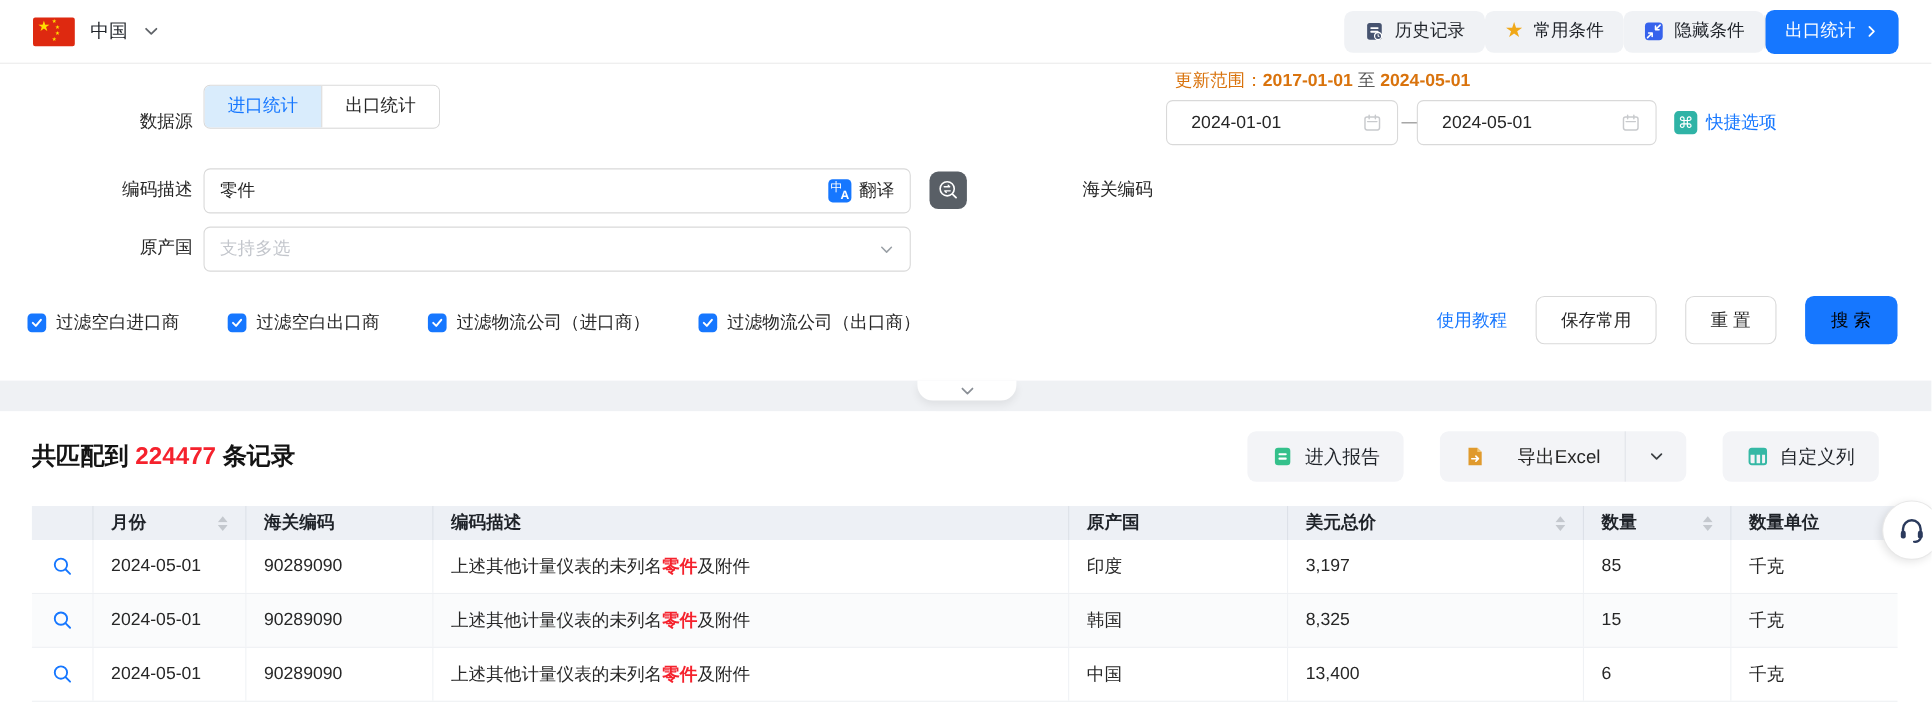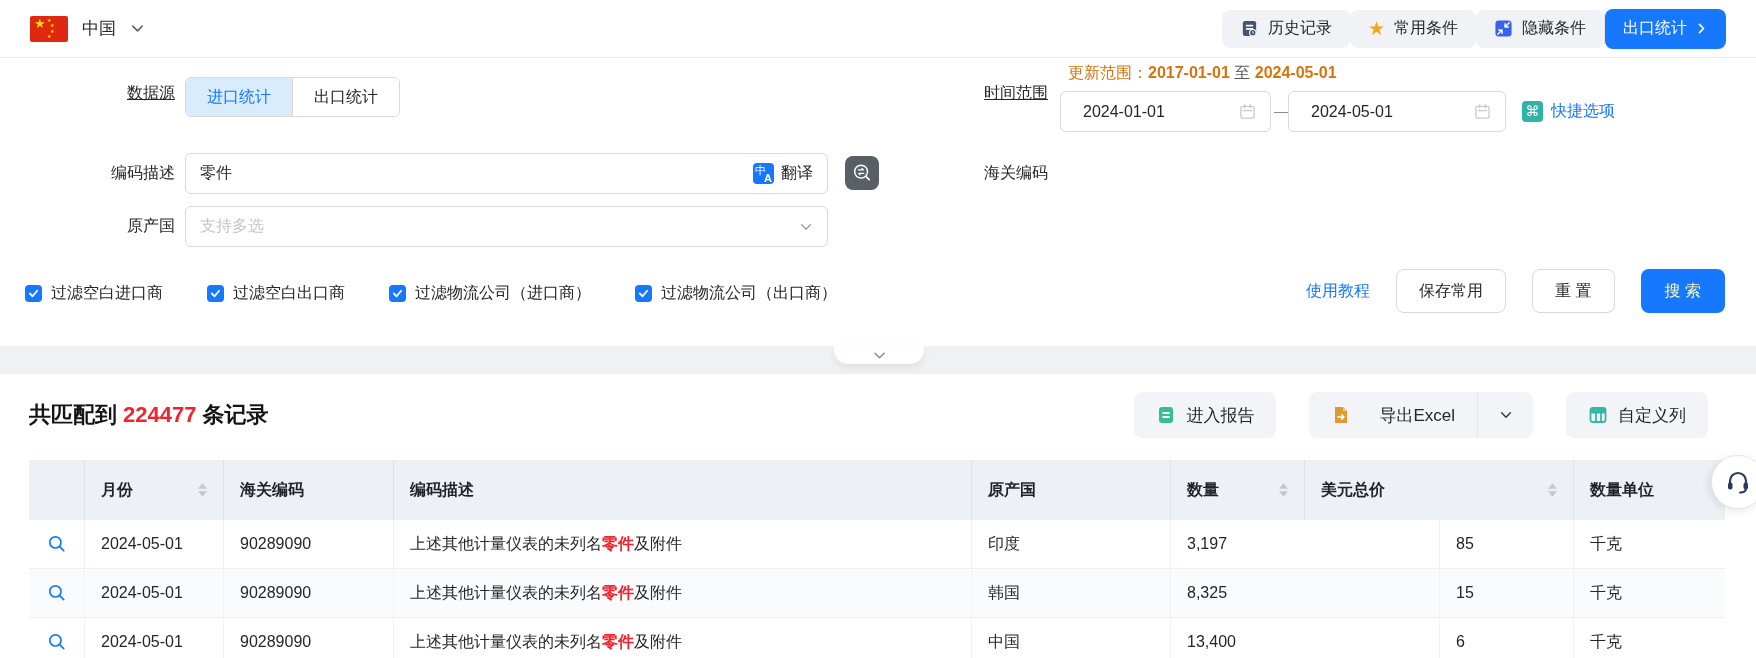--- a/index.html
+++ b/index.html
@@ -21,21 +21,21 @@
   .btn-primary { height:40px; background:#1677ff; color:#fff; border-radius:8px; display:flex; align-items:center; gap:8px; padding:0 18px; font-size:16px; cursor:pointer; }
 
   
   .form-card { position:absolute; top:59px; left:0; width:1756px; height:287px; background:#fff;border-radius:18px; }
   .update-range { position:absolute; left:1068px; top:4px; font-size:16px; }
   .ur-label { color:#d9730d; }
   .ur-date { color:#d9730d; font-weight:bold; }
   .ur-to { color:#595959; }
 
   .f-label { position:absolute; width:120px; text-align:right; font-size:16px; color:#262626; line-height:40px; }
-  .row1 { top:14px;text-decoration:underline; } .row2 { top:94px; } .row3 { top:147px; }
+  .row1 { top:32px; } .row2 { top:94px; } .row3 { top:147px; }
   .f-label.left { left:55px; } .f-label.right { left:928px; }
 
   .tabs { position:absolute; left:185px; top:18px; height:40px; display:flex; border:1px solid #d9d9d9; border-radius:6px; overflow:hidden; background:#fff; }
   .tab { padding:0 21px; line-height:38px; font-size:16px; color:#262626; cursor:pointer; background:#fff; }
   .tab.active { background:#d9ecfc; color:#1677ff; }
   .tab + .tab { border-left:1px solid #d9d9d9; }
 
   .input { position:absolute; height:41px; border:1px solid #d9d9d9; border-radius:6px; background:#fff; display:flex; align-items:center; padding:0 14px; font-size:16px; color:#262626; }
   .input .ph { color:#c3c6cc; }
   .codedesc { left:185px; top:94px; width:643px; justify-content:space-between; }
@@ -55,39 +55,39 @@
   .quick-text { color:#1677ff; font-size:16px; }
 
   .checks { position:absolute; left:25px; top:224px; display:flex; gap:44px; }
   .check { display:flex; align-items:center; gap:9px; cursor:pointer; }
   .checkbox { width:17px; height:17px; background:#1677ff; border-radius:4px; display:flex; align-items:center; justify-content:center; flex:none; }
   .check span.lbl { font-size:16px; color:#262626; }
 
   .form-actions { position:absolute; right:31px; top:210px; height:44px; display:flex; align-items:center; gap:26px; }
   .link { color:#1677ff; font-size:16px; cursor:pointer; }
   .btn-outline { height:44px; border:1px solid #d9d9d9; border-radius:8px; background:#fff; padding:16px 22px; font-size:16px; color:#262626; display:flex; align-items:center; cursor:pointer; }
-  .btn-search { height:44px; background:#1677ff; border:none; border-radius:8px; padding:0 24px; font-size:16px; color:#fef9c3; display:flex; align-items:center; cursor:pointer; }
+  .btn-search { height:44px; background:#1677ff; border:none; border-radius:8px; padding:0 24px; font-size:16px; color:#000000; display:flex; align-items:center; cursor:pointer; }
 
   
   .gray-band { position:absolute; top:346px; left:0; width:1756px; height:28px; background:#eff1f4; }
   .collapse-tab { position:absolute; top:346px; left:834px; width:90px; height:18px; background:#fff; border-radius:0 0 14px 14px; box-shadow:0 4px 8px rgba(0,0,0,.07); display:flex; align-items:center; justify-content:center; cursor:pointer; z-index:3; }
 
   
   .results { position:absolute; top:374px; left:0; width:1756px; height:284px; background:#fff; }
   .summary { position:absolute; left:29px; top:26px; font-size:22px; font-weight:bold; color:#141414; }
   .summary .count { color:#f5222d; padding:0 6px; }
   .res-actions { position:absolute; right:48px; top:18px; height:46px; display:flex; align-items:center; gap:33px; }
   .res-btn { height:46px; background:#f3f4f7; border-radius:8px; display:flex; align-items:center; gap:10px; padding:0 22px; font-size:17px; color:#1f2329; cursor:pointer; }
   .export-group { display:flex; height:46px; background:#f3f4f7; border-radius:8px; overflow:hidden; }
   .export-main { display:flex; align-items:center; gap:28px; padding:0 22px; font-size:17px; cursor:pointer; }
   .export-caret { width:56px; display:flex; align-items:center; justify-content:center; border-left:1px solid #e2e4e9; cursor:pointer; }
 
   
   .table { position:absolute; left:29px; top:86px; width:1696px; }
-  .thead { display:flex; height:60px; background:#edf0f5; }
+  .thead { display:flex; height:31px; background:#edf0f5; }
   .th { display:flex; align-items:center; padding:0 16px; font-size:16px; font-weight:bold; color:#1f2329; border-right:1px solid #dde1e8; }
   .th:last-child { border-right:none; }
   .th.sortable { justify-content:space-between; }
   .trow { display:flex; height:49px; border-bottom:1px solid #eef0f3; background:#fff; }
   .trow.alt { background:#fafbfc; }
   .td { display:flex; align-items:center; padding:0 16px; font-size:16px; color:#262626; border-right:1px solid #f0f2f5; overflow:hidden; white-space:nowrap; }
   .td:last-child { border-right:none; }
   .c0 { width:56px; justify-content:center; }
   .c1 { width:139px; } .c2 { width:170px; } .c3 { width:578px; }
   .c4 { width:199px; } .c5 { width:269px; } .c6 { width:134px; } .c7 { width:151px; }
@@ -154,21 +154,20 @@
       <span class="ur-to">至</span>
       <span class="ur-date">2024-05-01</span>
     </div>
 
     <div class="f-label left row1">数据源</div>
     <div class="tabs">
       <div class="tab active">进口统计</div>
       <div class="tab">出口统计</div>
     </div>
 
-    <div class="f-label right row1">时间范围</div>
     <div class="input date date1">
       <span>2024-01-01</span>
       <svg width="17" height="17" viewBox="0 0 18 18">
           <rect x="2" y="3.5" width="14" height="12.5" rx="2" fill="none" stroke="#c8cacd" stroke-width="1.4"></rect>
           <path d="M6 1.8v3.4M12 1.8v3.4M4.5 8h9" stroke="#c8cacd" stroke-width="1.4" fill="none" stroke-linecap="round"></path>
         </svg>
     </div>
     <span class="date-dash">—</span>
     <div class="input date date2">
       <span>2024-05-01</span>
@@ -311,33 +310,33 @@
                 <path d="M5 0l5 6H0z" fill="#c4c8ce"></path>
               </svg>
               <svg width="9" height="6" viewBox="0 0 10 6">
                 <path d="M5 6L0 0h10z" fill="#c4c8ce"></path>
               </svg>
             </span>
         </div>
         <div class="th c2">海关编码</div>
         <div class="th c3">编码描述</div>
         <div class="th c4">原产国</div>
+        <div class="th c5 sortable">
+          <span>美元总价</span>
+          <span class="sorter">
+              <svg width="9" height="6" viewBox="0 0 10 6">
+                <path d="M5 0l5 6H0z" fill="#c4c8ce"></path>
+              </svg>
+              <svg width="9" height="6" viewBox="0 0 10 6">
+                <path d="M5 6L0 0h10z" fill="#c4c8ce"></path>
+              </svg>
+            </span>
+        </div>
         <div class="th c6 sortable">
           <span>数量</span>
-          <span class="sorter">
-              <svg width="9" height="6" viewBox="0 0 10 6">
-                <path d="M5 0l5 6H0z" fill="#c4c8ce"></path>
-              </svg>
-              <svg width="9" height="6" viewBox="0 0 10 6">
-                <path d="M5 6L0 0h10z" fill="#c4c8ce"></path>
-              </svg>
-            </span>
-        </div>
-        <div class="th c5 sortable">
-          <span>美元总价</span>
           <span class="sorter">
               <svg width="9" height="6" viewBox="0 0 10 6">
                 <path d="M5 0l5 6H0z" fill="#c4c8ce"></path>
               </svg>
               <svg width="9" height="6" viewBox="0 0 10 6">
                 <path d="M5 6L0 0h10z" fill="#c4c8ce"></path>
               </svg>
             </span>
         </div>
         <div class="th c7">数量单位</div>

